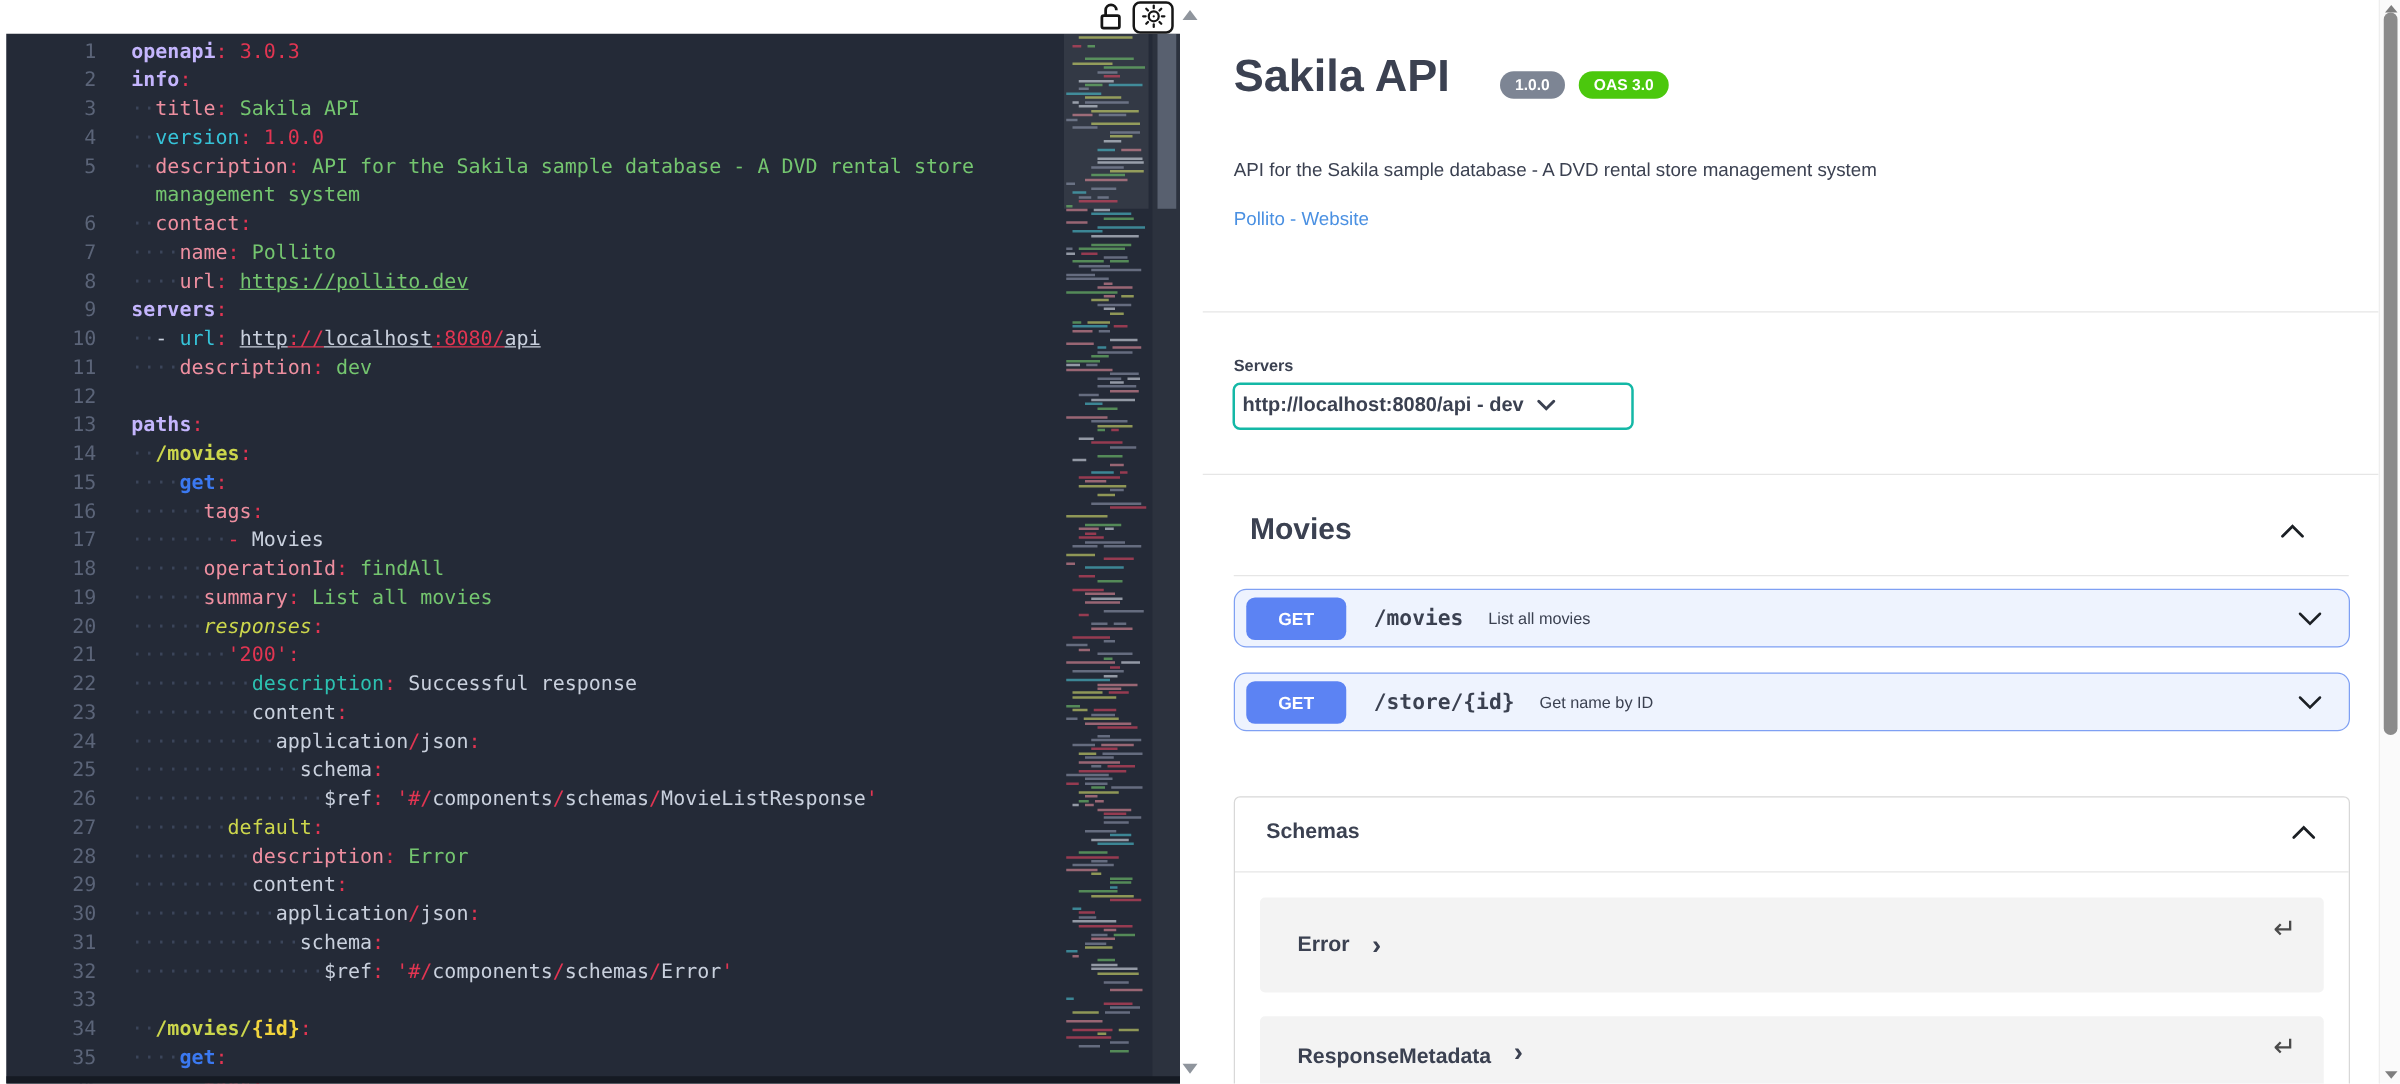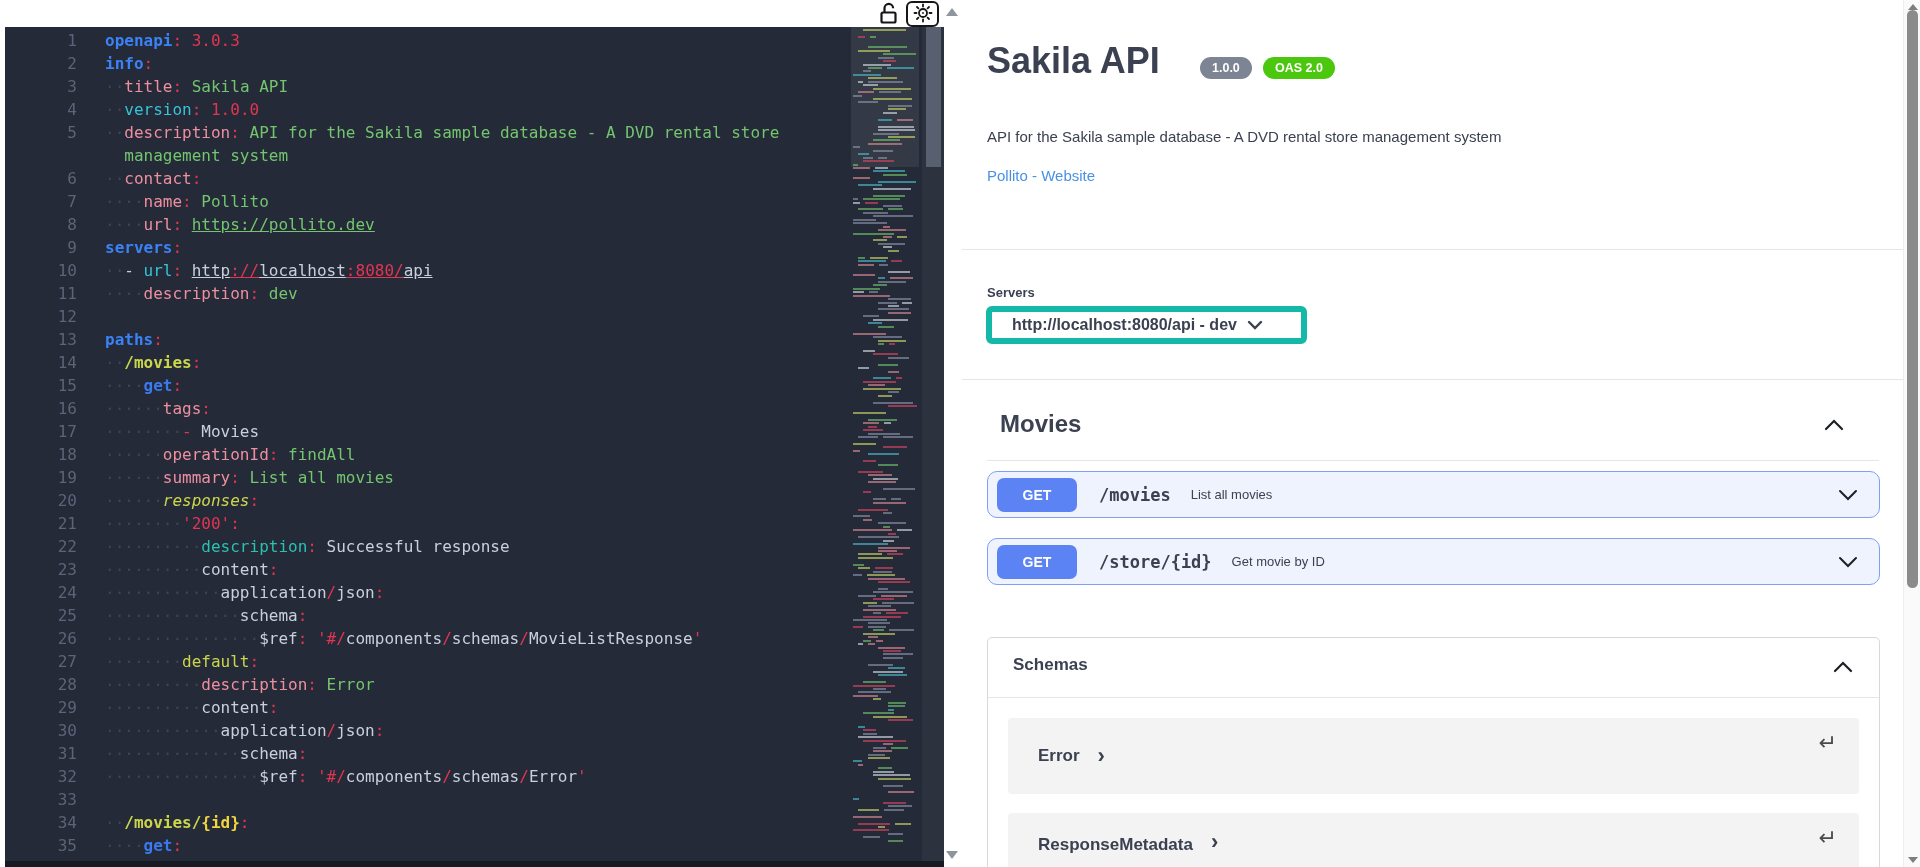--- a/index.html
+++ b/index.html
@@ -17,21 +17,21 @@
                display:flex; align-items:center; justify-content:center; }
 
   .editor { position:absolute; left:5px; top:27px; width:939px; height:840px;
             background:#242a37; overflow:hidden; }
   .ed-code { position:absolute; left:0; top:2px; width:850px;
              font-family:"DejaVu Sans Mono", monospace; font-size:16px; line-height:23px;
              white-space:pre; }
   .ed-row { height:23px; display:flex; }
   .ed-ln { display:inline-block; width:72px; text-align:right; color:#5b6478; flex:none; }
   .ed-lc { margin-left:28px; color:#c9d0dd; }
-  .tk-k  { color:#3b82f6; font-weight:bold; }
+  .tk-k  { color:#c4b5fd; font-weight:bold; }
   .tk-p  { color:#ee8fa0; }
   .tk-cy { color:#36c3d8; }
   .tk-te { color:#2cc0b0; }
   .tk-r  { color:#e23552; }
   .tk-g  { color:#74c56f; }
   .tk-gl { color:#74c56f; text-decoration:underline; }
   .tk-w  { color:#c9d0dd; }
   .tk-wl { color:#c9d0dd; text-decoration:underline; }
   .tk-rl { color:#e23552; text-decoration:underline; }
   .tk-y  { color:#ccd64c; }
@@ -72,22 +72,22 @@
   .api-desc { position:absolute; left:25px; top:128px; font-size:15px; color:#3b4151; }
   .contact-link { position:absolute; left:25px; top:167px; font-size:15px; color:#4a90e2;
                   text-decoration:none; cursor:pointer; }
   .divider { position:absolute; left:0; right:0; height:1px; background:#e6e6e6; }
   .div-1 { top:249px; }
   .div-2 { top:379px; }
   .div-3 { left:25px; right:24px; top:460px; }
 
   .servers-label { position:absolute; left:25px; top:285px; font-size:13px; font-weight:bold; }
   .server-select { position:absolute; left:24px; top:306px; width:321px; height:38px;
-                   background:#fff; border:6px solid #14b8a6; border-radius:6px;
-                   display:flex; align-items:center; padding:0 16px 0 20px; cursor:pointer;gap:10px; }
+                   background:#fff; border:2px solid #14b8a6; border-radius:6px;
+                   display:flex; align-items:center; padding:0 16px 0 6px; cursor:pointer;gap:10px; }
   .server-select span { font-size:16px; font-weight:bold; color:#3b4151; }
   .server-select svg { margin-left:auto; }
 
   .tag-header { position:absolute; left:38px; right:25px; top:410px; height:40px; cursor:pointer; }
   .tag-title { font-size:24px; font-weight:bold; color:#3b4151; }
   .tag-chevron { position:absolute; right:33px; top:8px; }
 
   .operations { position:absolute; left:25px; top:471px; width:893px; }
   .op-row { position:relative; height:47px; border:1px solid #7fa0f3; border-radius:10px;
             background:#eef3fe; display:flex; align-items:center; margin-bottom:20px;
@@ -415,21 +415,21 @@
       <div class="ed-hsb"></div>
     </div>
 
     <div class="tri-up"></div>
     <div class="tri-down"></div>
   </div>
 
   <div class="right-pane">
     <h1 class="api-title">Sakila API</h1>
     <span class="badge badge-version">1.0.0</span>
-    <span class="badge badge-oas">OAS 2.0</span>
+    <span class="badge badge-oas">OAS 3.0</span>
     <p class="api-desc">API for the Sakila sample database - A DVD rental store management system</p>
     <a class="contact-link">Pollito - Website</a>
 
     <div class="divider div-1"></div>
 
     <div class="servers-label">Servers</div>
     <div class="server-select">
       <span>http://localhost:8080/api - dev</span>
       <span>
         <svg width="16" height="10" viewBox="0 0 16 10">
@@ -455,21 +455,21 @@
           <span class="op-method">GET</span>
           <span class="op-path">/movies</span>
           <span class="op-summary">List all movies</span>
           <span class="op-chevron"><svg width="22" height="14" viewBox="0 0 22 14">
               <polyline points="3,3 11,11 19,3" fill="none" stroke="#1c2025" stroke-width="2" stroke-linecap="round"></polyline>
             </svg></span>
         </div>
         <div class="op-row">
           <span class="op-method">GET</span>
           <span class="op-path">/store/{id}</span>
-          <span class="op-summary">Get movie by ID</span>
+          <span class="op-summary">Get name by ID</span>
           <span class="op-chevron"><svg width="22" height="14" viewBox="0 0 22 14">
               <polyline points="3,3 11,11 19,3" fill="none" stroke="#1c2025" stroke-width="2" stroke-linecap="round"></polyline>
             </svg></span>
         </div>
       </div>
 
     <div class="schemas-card">
       <span class="schemas-title">Schemas</span>
       <span class="schemas-chevron">
         <svg width="20" height="13" viewBox="0 0 20 13">

